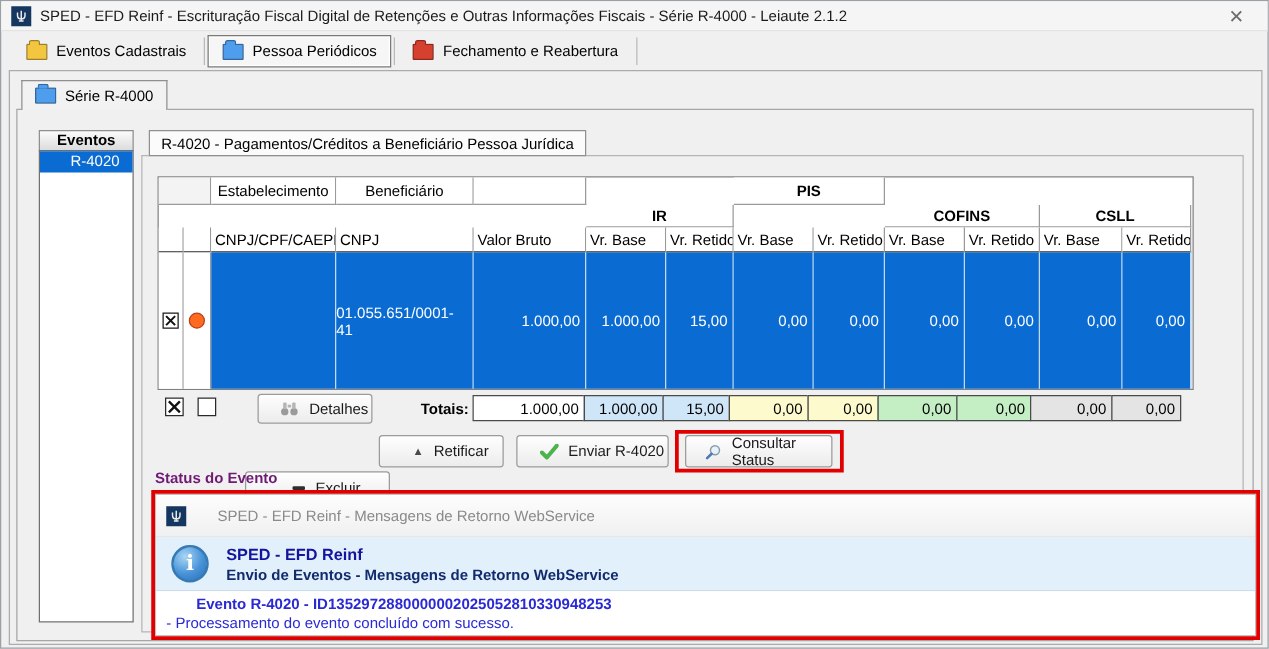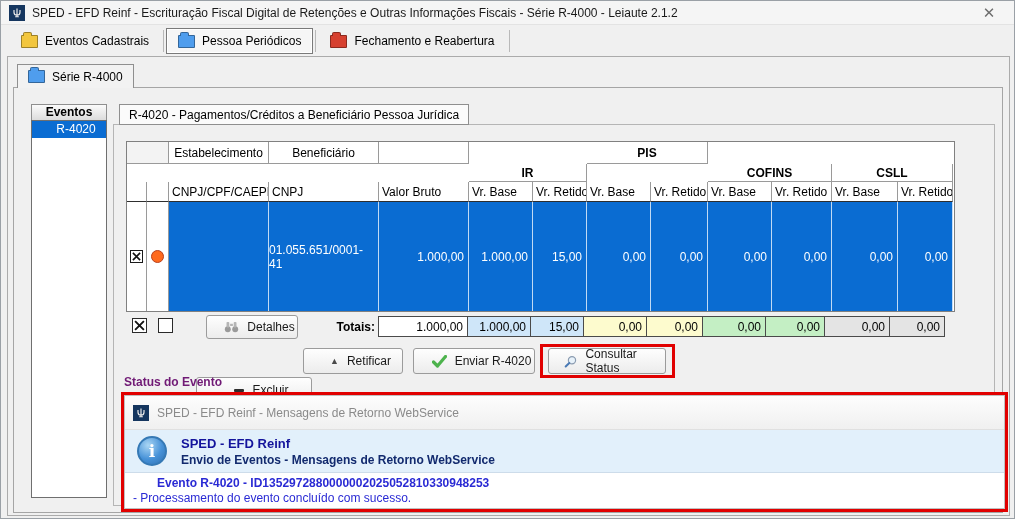--- a/index.html
+++ b/index.html
@@ -97,21 +97,21 @@
   .enviar-btn    { position:absolute; left:412px; top:347px; width:122px; height:26px; }
   .consultar-btn { position:absolute; left:547px; top:347px; width:118px; height:26px; }
   .minus-glyph { width:10px; height:3px; background:#2e2e2e; border-radius:1px; }
   .tri-glyph { font-size:9px; color:#4a4a4a; line-height:1; }
 
   
   .status-label { position:absolute; left:123px; top:374px; font-weight:bold; font-size:12px; color:#701a75; }
   .msg-panel { position:absolute; left:123px; top:394px; width:881px; height:114px; background:#fff;
     border:1px solid #c0c0c0; display:flex; flex-direction:column; }
   .msg-titlebar { height:40px; background:linear-gradient(#fdfdfd,#f0f0f0); border-bottom:1px solid #e0e0e0;
-    display:flex; align-items:center; gap:8px; padding:0 8px; color:#8a8a8a; font-size:12px;text-align:right; }
+    display:flex; align-items:center; gap:25px; padding:0 8px; color:#8a8a8a; font-size:12px;text-align:right; }
   .msg-info { height:50px; background:#e2f0fb; border-bottom:1px solid #cddcea;
     display:flex; align-items:center; gap:14px; padding:0 12px; }
   .info-icon { width:30px; height:30px; border-radius:50%; flex:0 0 auto;
     background: radial-gradient(circle at 35% 28%, #aad6f4, #4792d8 55%, #2d6fb0);
     border:2px solid #3579b5; display:flex; align-items:center; justify-content:center;
     color:#fff; font-family:"DejaVu Serif", serif; font-weight:bold; font-size:17px; }
   .info-title { color:#14149c; font-weight:bold; font-size:13px; }
   .info-subtitle { color:#122a6e; font-weight:bold; font-size:12px; margin-top:2px; }
   .msg-body { flex:1; background:#fff; padding:3px 8px; }
   .msg-line1 { color:#2a2ad4; font-weight:bold; font-size:12px;padding-left:24px; }

